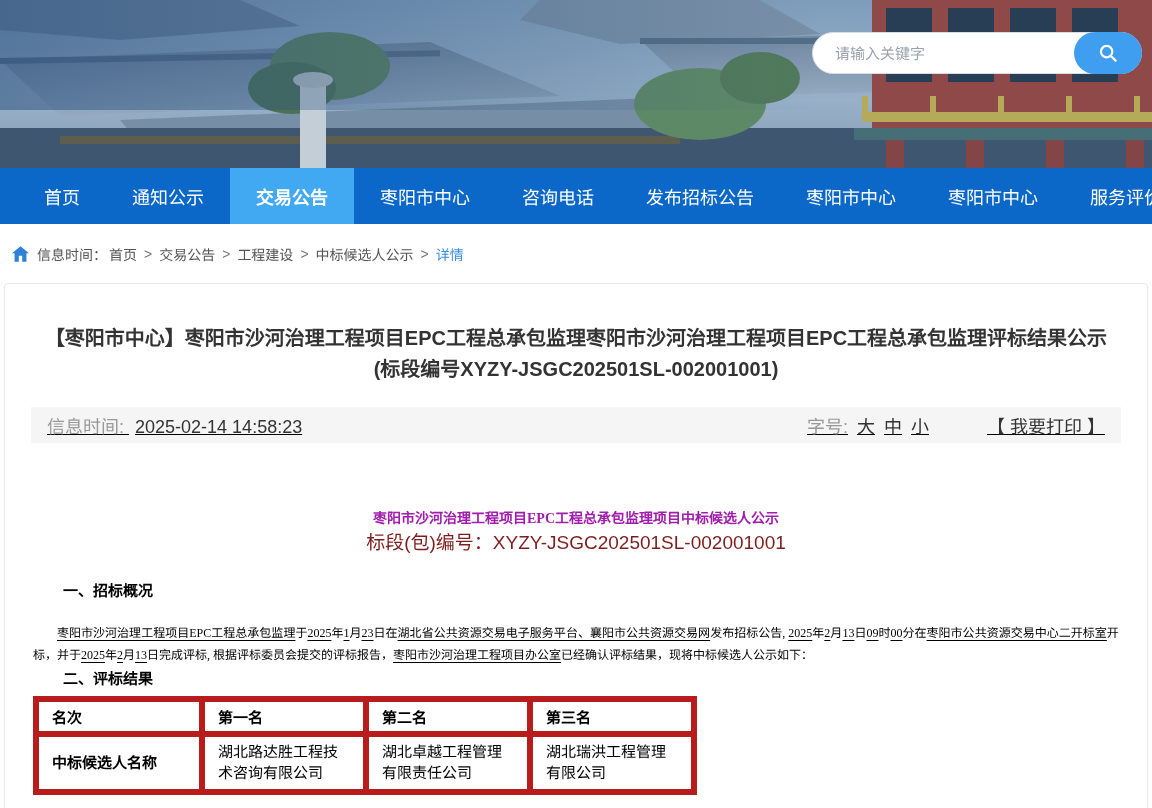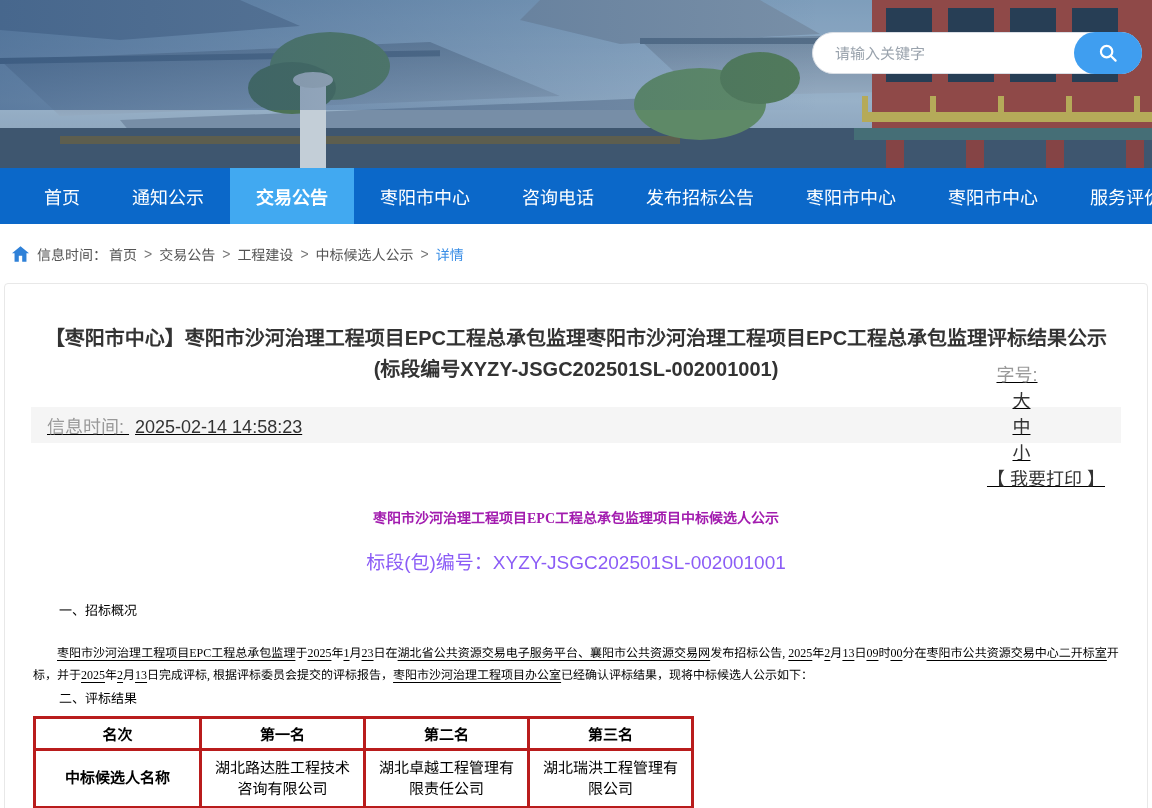--- a/index.html
+++ b/index.html
@@ -41,39 +41,39 @@
 
   
   .article-box { margin:0 4px; border:1px solid #e8e8e8; border-radius:4px; background:#fff;
                  min-height:530px; padding:0 0 40px 0; }
   .article-title { margin:39px 34px 0; text-align:center; font-size:20px; line-height:31px;
                    font-weight:700; color:#333; }
   .meta { margin:22px 26px 0; height:36px; background:#f5f5f5; display:flex;
           align-items:center; justify-content:space-between; padding:0 16px; font-size:18px;text-decoration:underline; }
   .meta .lbl { color:#999; }
   .meta .val { color:#333; margin-left:6px; }
-  .meta .right { display:flex; align-items:center;flex-direction:column; }
+  .meta .right { display:flex; align-items:center; }
   .meta .size-opt { color:#333; margin-left:9px; cursor:pointer; }
   .meta .print { color:#333; margin-left:58px; cursor:pointer; }
 
   
   .doc { padding:0 28px; color:#000; font-family:"Liberation Serif", serif; }
   .doc-heading { margin-top:64px; text-align:center; font-size:14px; font-weight:700; color:#a21caf; }
-  .doc-code { margin-top:20px; text-align:center; font-size:19px; color:#8b5cf6;
+  .doc-code { text-align:center; font-size:19px; color:#7f1d1d;
               font-family:"Liberation Sans", sans-serif; }
-  .sec-title { margin-top:26px; font-size:13px; font-weight:400; text-indent:2em; line-height:22px; }
+  .sec-title { margin-top:26px; font-size:15px; font-weight:700; text-indent:2em; line-height:22px; }
   .sec-title.second { margin-top:2px; }
   .para { margin-top:20px; font-size:12px; line-height:22px; text-indent:2em; text-align:justify; }
   .para .u { text-decoration:underline; text-underline-offset:3px; }
 
   
   table.result { margin-top:6px; border-collapse:collapse; table-layout:fixed; width:658px;
                  border:2px solid #111; font-size:15px; }
-  table.result th, table.result td { border:3px solid #b91c1c; text-align:center;
-                                     padding:4px 7px; vertical-align:middle; }
+  table.result th, table.result td { border:6px solid #b91c1c; text-align:left;
+                                     padding:4px 13px; vertical-align:middle; }
   table.result th { font-weight:700; height:30px; }
   table.result td { height:58px; line-height:21px; }
   td.rowlabel { font-weight:700; }
 </style>
 </head>
 <body>
 
 <header class="banner">
   <svg class="art" viewBox="0 0 1152 168" preserveAspectRatio="none" aria-hidden="true">
     <defs>

